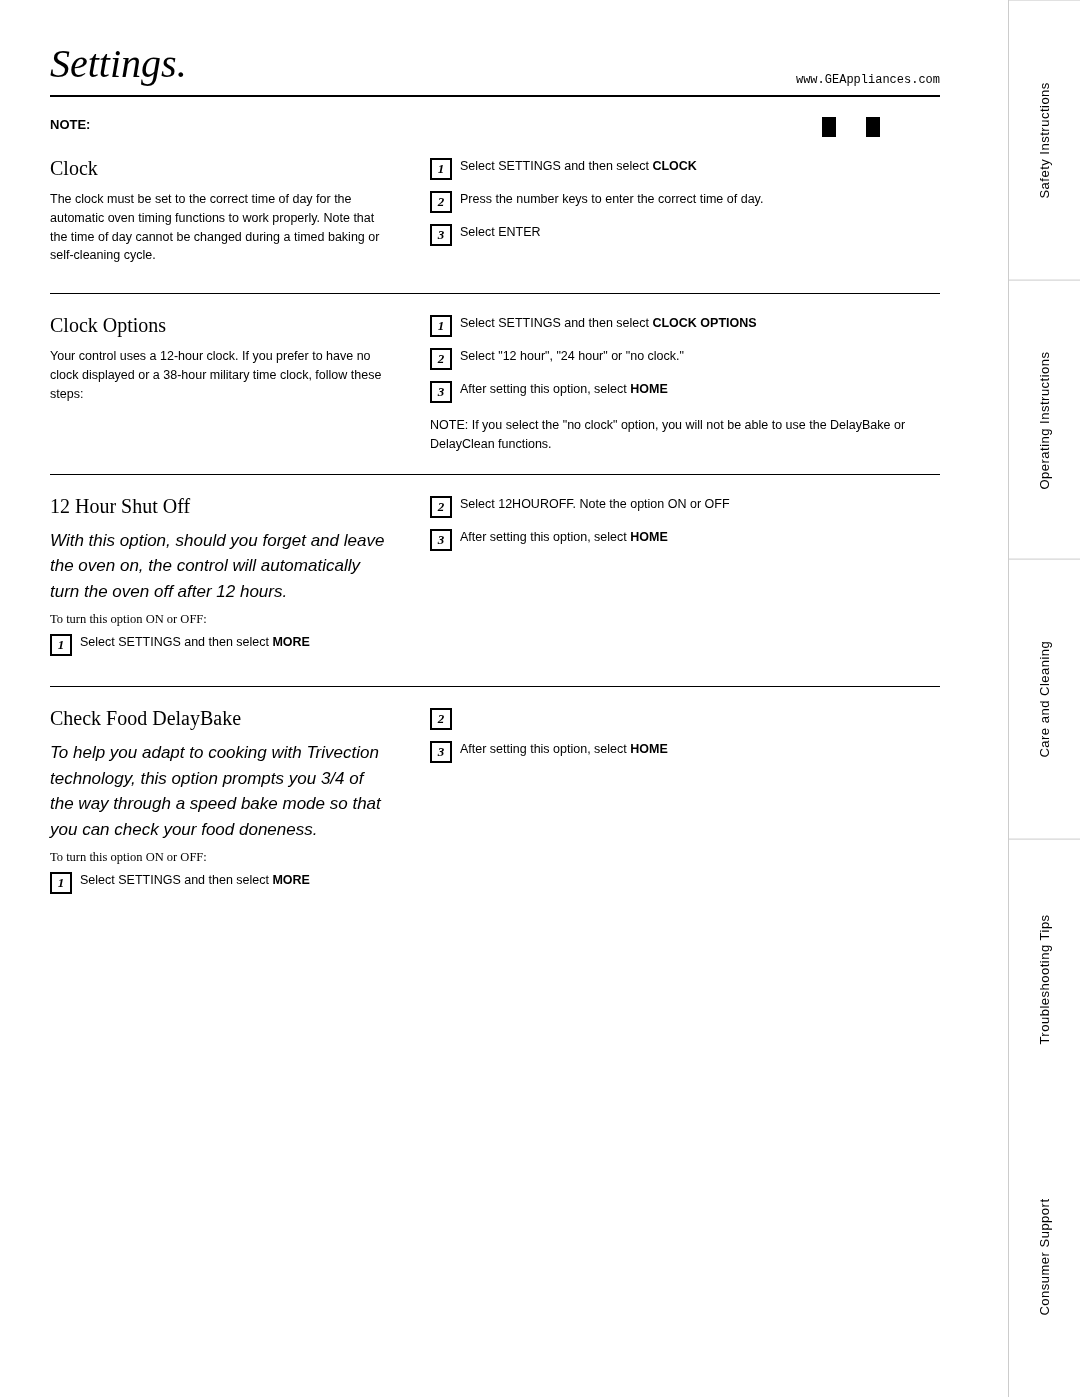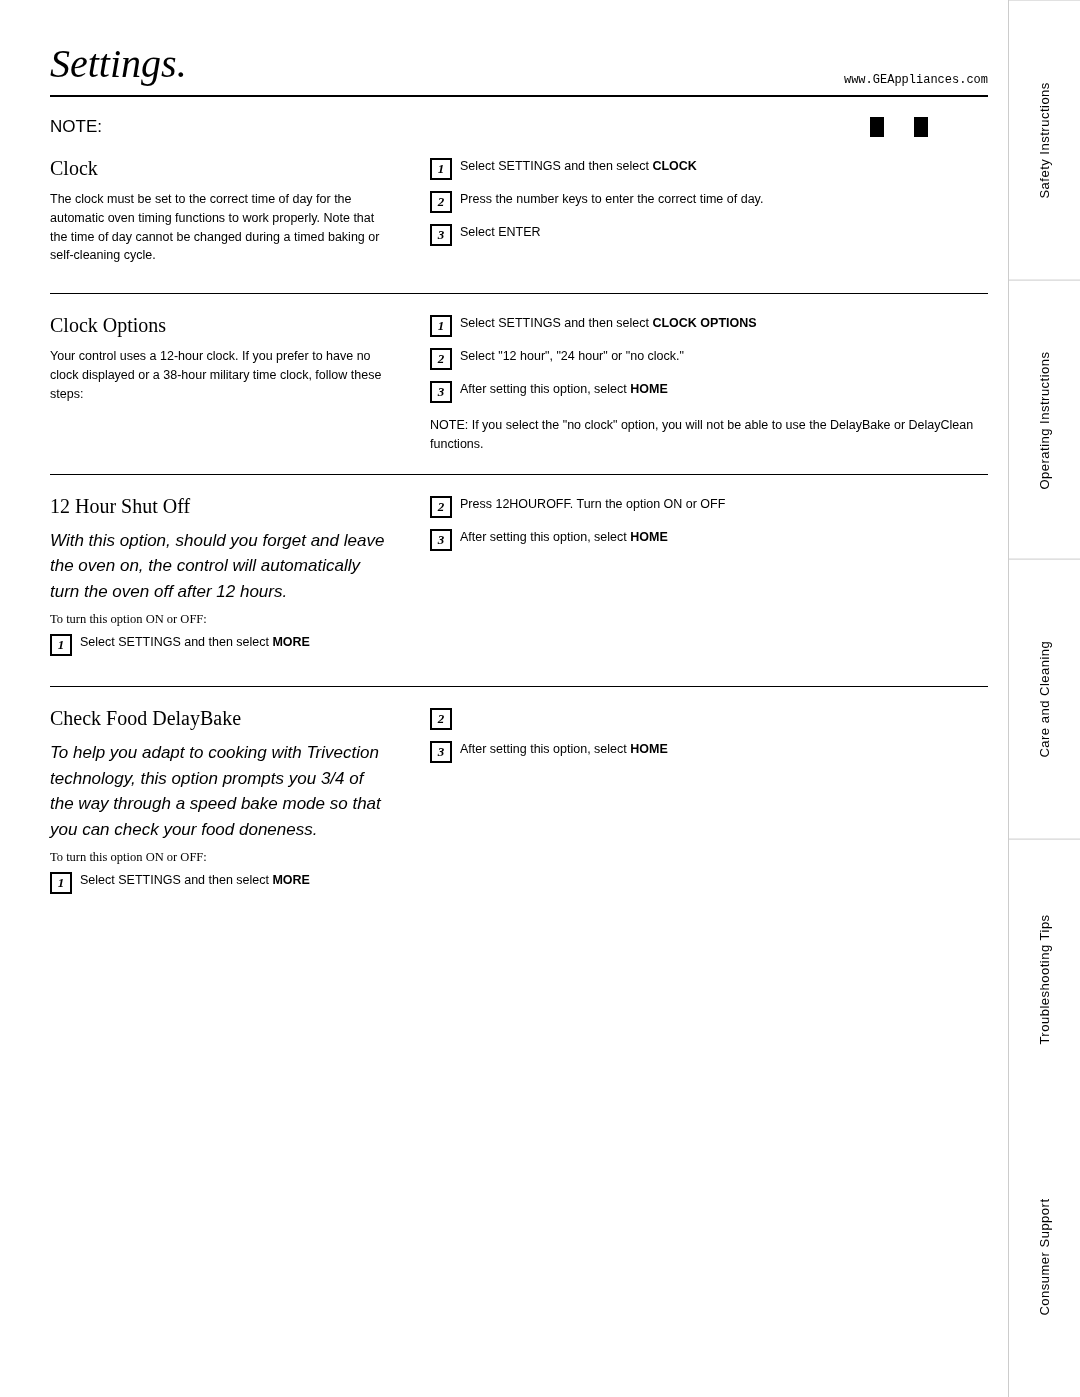--- a/index.html
+++ b/index.html
@@ -10,20 +10,21 @@
       background: #fff;
       font-family: 'Times New Roman', Times, serif;
       color: #000;
       position: relative;
     }
 
     .page-wrapper {
       display: flex;
       width: 100%;
       min-height: 1397px;
+      gap: 48px;
     }
 
     
     .main-content {
       flex: 1;
       padding: 40px 50px 40px 50px;
       padding-right: 20px;
     }
 
     
@@ -80,23 +81,23 @@
 
     
     .note-row {
       display: flex;
       align-items: flex-start;
       margin-bottom: 20px;
       margin-top: 10px;
     }
 
     .note-label {
-      font-size: 17px;
-      font-family: Arial, sans-serif;
-      font-weight: normal;
+      font-size: 13px;
+      font-family: Arial, sans-serif;
+      font-weight: bold;
       margin-right: 20px;
       min-width: 50px;
     }
 
     .note-icons {
       display: flex;
       gap: 30px;
       margin-left: auto;
       padding-right: 60px;
     }
@@ -286,21 +287,21 @@
           <p class="section-text-italic">With this option, should you forget and leave the oven on, the control will automatically turn the oven off after 12 hours.</p>
           <p class="to-turn-text">To turn this option ON or OFF:</p>
           <div class="step">
             <span class="step-num">1</span>
             <span class="step-text">Select SETTINGS and then select <strong>MORE</strong></span>
           </div>
         </div>
         <div class="section-right">
           <div class="step">
             <span class="step-num">2</span>
-            <span class="step-text">Press 12HOUROFF. Turn the option ON or OFF</span>
+            <span class="step-text">Select 12HOUROFF. Note the option ON or OFF</span>
           </div>
           <div class="step">
             <span class="step-num">3</span>
             <span class="step-text">After setting this option, select <strong>HOME</strong></span>
           </div>
         </div>
       </div>
     </div>
 
     <hr class="section-divider">

